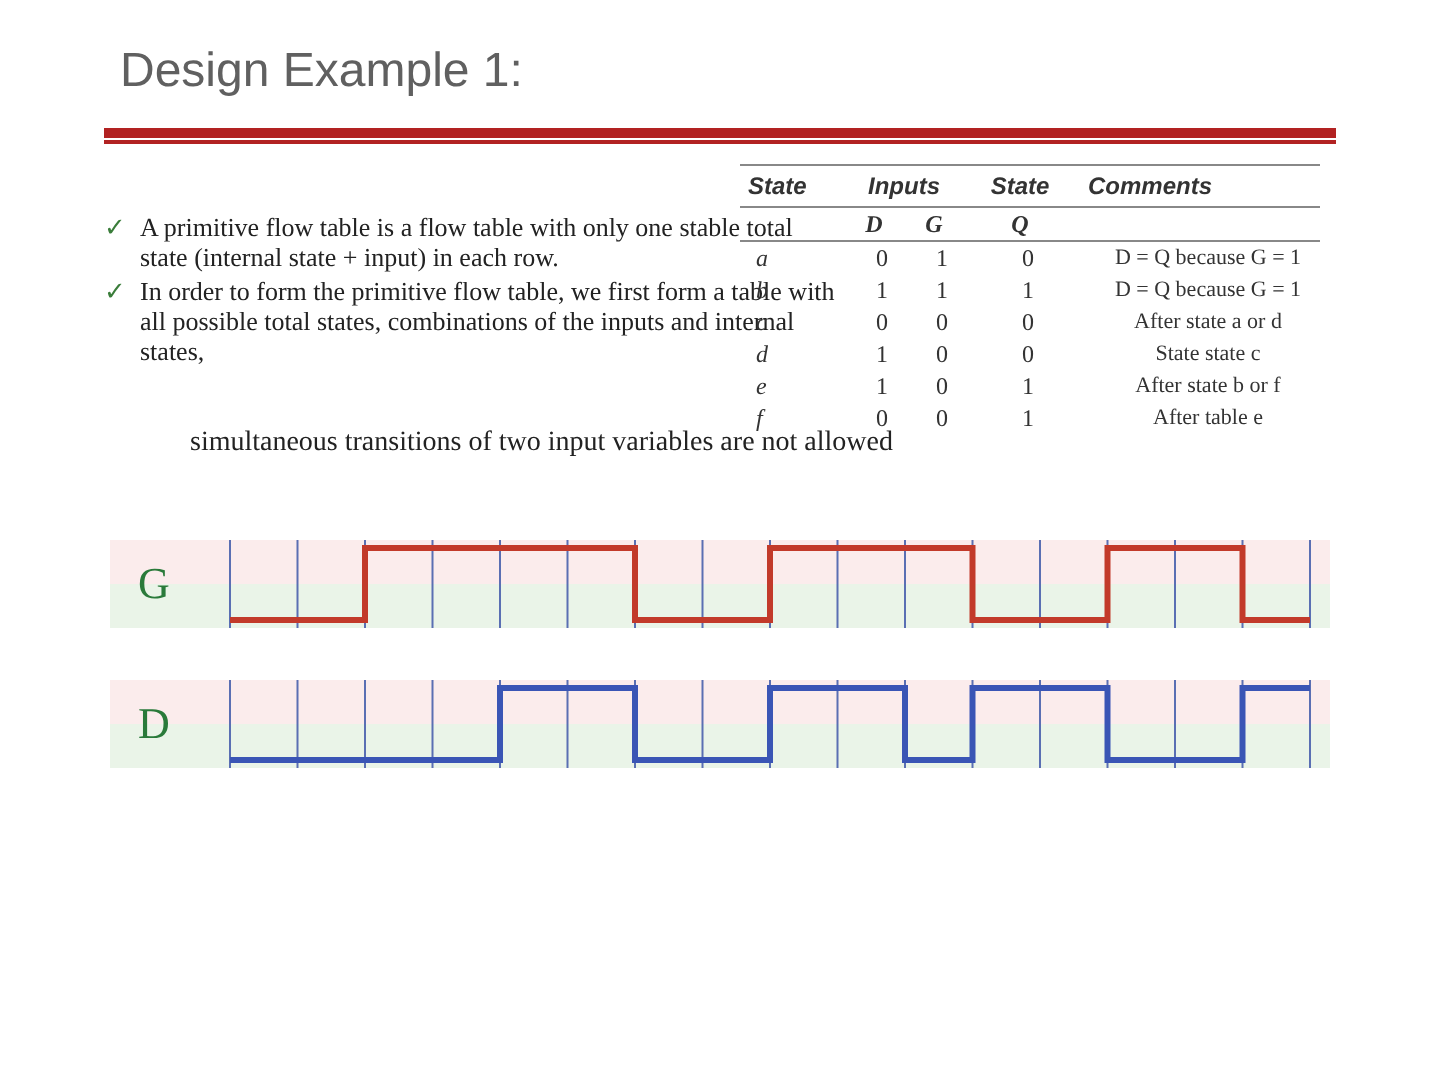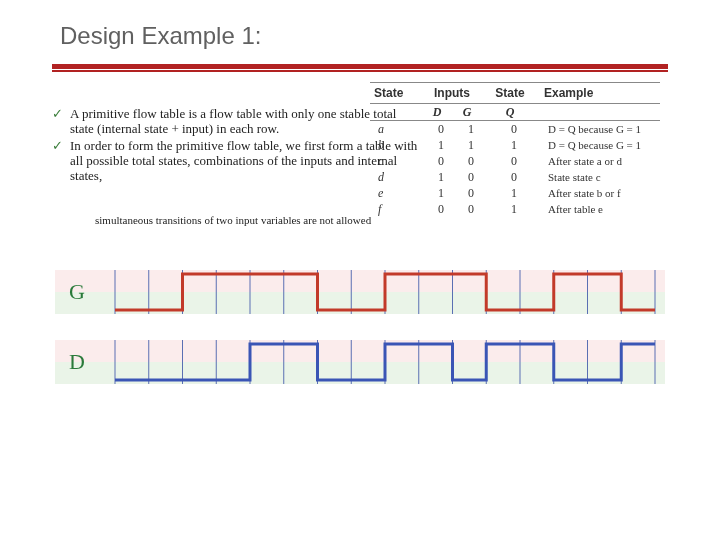--- a/index.html
+++ b/index.html
@@ -5,39 +5,39 @@
   html,body{margin:0;padding:0;width:720px;height:540px;background:#fff;font-family:Arial,Helvetica,sans-serif;color:#333;}
   .page{position:relative;width:720px;height:540px;}
   .title{position:absolute;left:60px;top:22px;font-size:24px;color:#606060;font-family:Arial;}
   .rule1{position:absolute;left:52px;top:64px;width:616px;height:5px;background:#b22222;}
   .rule2{position:absolute;left:52px;top:70px;width:616px;height:2px;background:#b22222;}
   .subtitle{position:absolute;left:52px;top:85px;font-size:15px;font-weight:bold;color:#444;}
   .bullets{position:absolute;left:52px;top:106px;width:370px;font-size:13px;line-height:15px;font-family:'Comic Sans MS',cursive;color:#222;}
   .bullets .row{display:flex;margin-bottom:2px;}
   .bullets .ck{color:#3a7d3a;width:18px;flex:none;font-family:Arial;}
   .bullets .tx{flex:1;}
-  .overflow-line{position:absolute;left:95px;top:214px;font-size:11px;font-family:'Comic Sans MS',cursive;color:#222;}
+  .overflow-line{position:absolute;left:95px;top:214px;font-size:14px;font-family:'Comic Sans MS',cursive;color:#222;}
   
   .tbl{position:absolute;left:370px;top:82px;width:290px;font-size:12px;}
-  .tbl .hdr{display:flex;border-top:1px solid #888;border-bottom:1px solid #888;height:20px;align-items:center;font-weight:bold;}
+  .tbl .hdr{display:flex;border-top:1px solid #888;border-bottom:1px solid #888;height:20px;align-items:center;font-weight:bold;font-style:italic;}
   .tbl .hdr div{border-right:0;}
   .tbl .c-state{width:48px;padding-left:4px;}
   .tbl .c-inputs{width:60px;text-align:center;}
   .tbl .c-output{width:56px;text-align:center;}
   .tbl .c-comm{flex:1;padding-left:6px;}
   .tbl .subhdr{display:flex;border-bottom:1px solid #888;height:16px;align-items:center;font-style:italic;font-weight:bold;font-family:'Times New Roman',serif;}
   .tbl .subhdr .sD{width:30px;text-align:center;}
   .tbl .subhdr .sG{width:30px;text-align:center;}
   .tbl .subhdr .sQ{width:56px;text-align:center;}
   .tbl .body .r{display:flex;height:16px;align-items:center;font-family:'Times New Roman',serif;}
   .tbl .body .r .st{width:48px;padding-left:8px;font-style:italic;}
   .tbl .body .r .d{width:30px;text-align:center;}
   .tbl .body .r .g{width:30px;text-align:center;}
   .tbl .body .r .q{width:56px;text-align:center;}
-  .tbl .body .r .cm{flex:1;padding-left:6px;font-size:11px;}
+  .tbl .body .r .cm{flex:1;padding-left:6px;font-size:11px;text-align:center;}
   
   .band{position:absolute;left:55px;width:610px;height:44px;}
   .band .pink{position:absolute;left:0;top:0;width:100%;height:50%;background:#fbecec;}
   .band .green{position:absolute;left:0;top:50%;width:100%;height:50%;background:#eaf4e8;}
   .band .lbl{position:absolute;left:14px;top:9px;font-size:22px;font-family:'Comic Sans MS',cursive;color:#2a7a3a;}
   .band svg{position:absolute;left:0;top:0;}
   .band .tick{stroke:#5a6fb3;stroke-width:1;}
   .band .waveG{stroke:#c23a2a;stroke-width:3;fill:none;}
   .band .waveD{stroke:#3a55b5;stroke-width:3;fill:none;}
 </style>
@@ -60,21 +60,21 @@
     <span class="tx">In order to form the primitive flow table, we first form a table with all possible total states, combinations of the inputs and internal states,</span>
   </div>
 </div>
 <div class="overflow-line">simultaneous transitions of two input variables are not allowed</div>
 
 <div class="tbl">
   <div class="hdr">
     <div class="c-state">State</div>
     <div class="c-inputs">Inputs</div>
     <div class="c-output">State</div>
-    <div class="c-comm">Example</div>
+    <div class="c-comm">Comments</div>
   </div>
   <div class="subhdr">
     <div class="c-state"></div>
     <div class="sD">D</div>
     <div class="sG">G</div>
     <div class="sQ">Q</div>
     <div class="c-comm"></div>
   </div>
   <div class="body" id="tbody">
         <div class="r">

